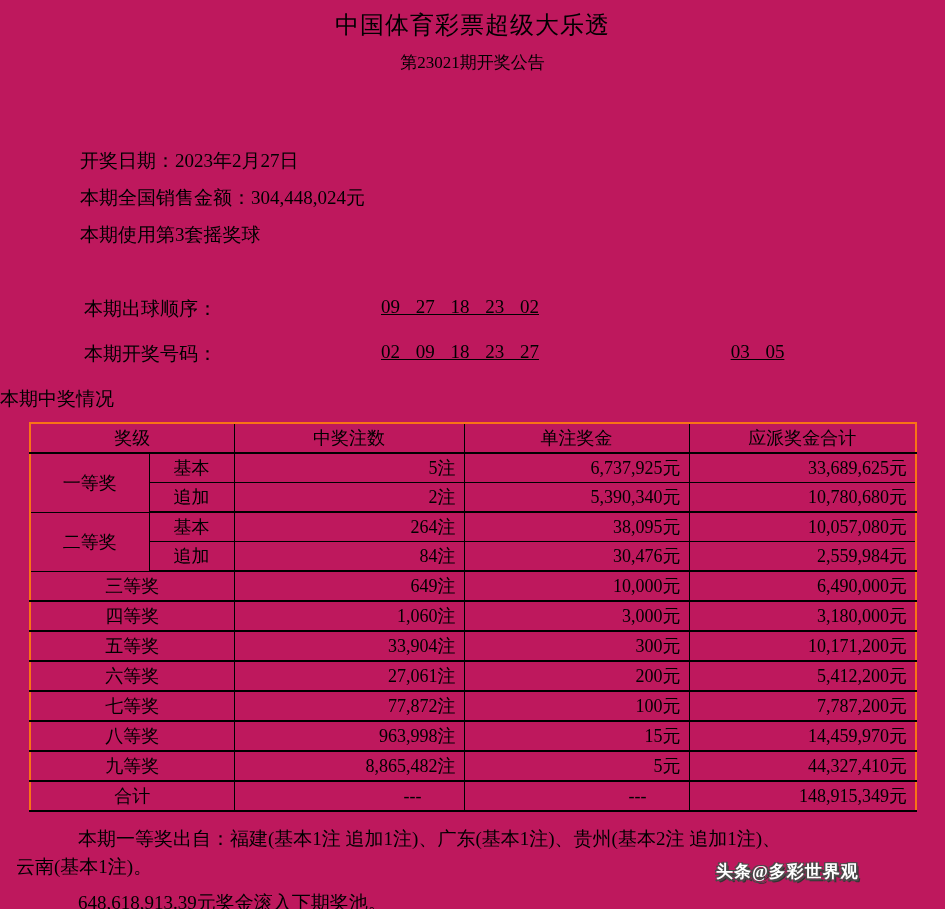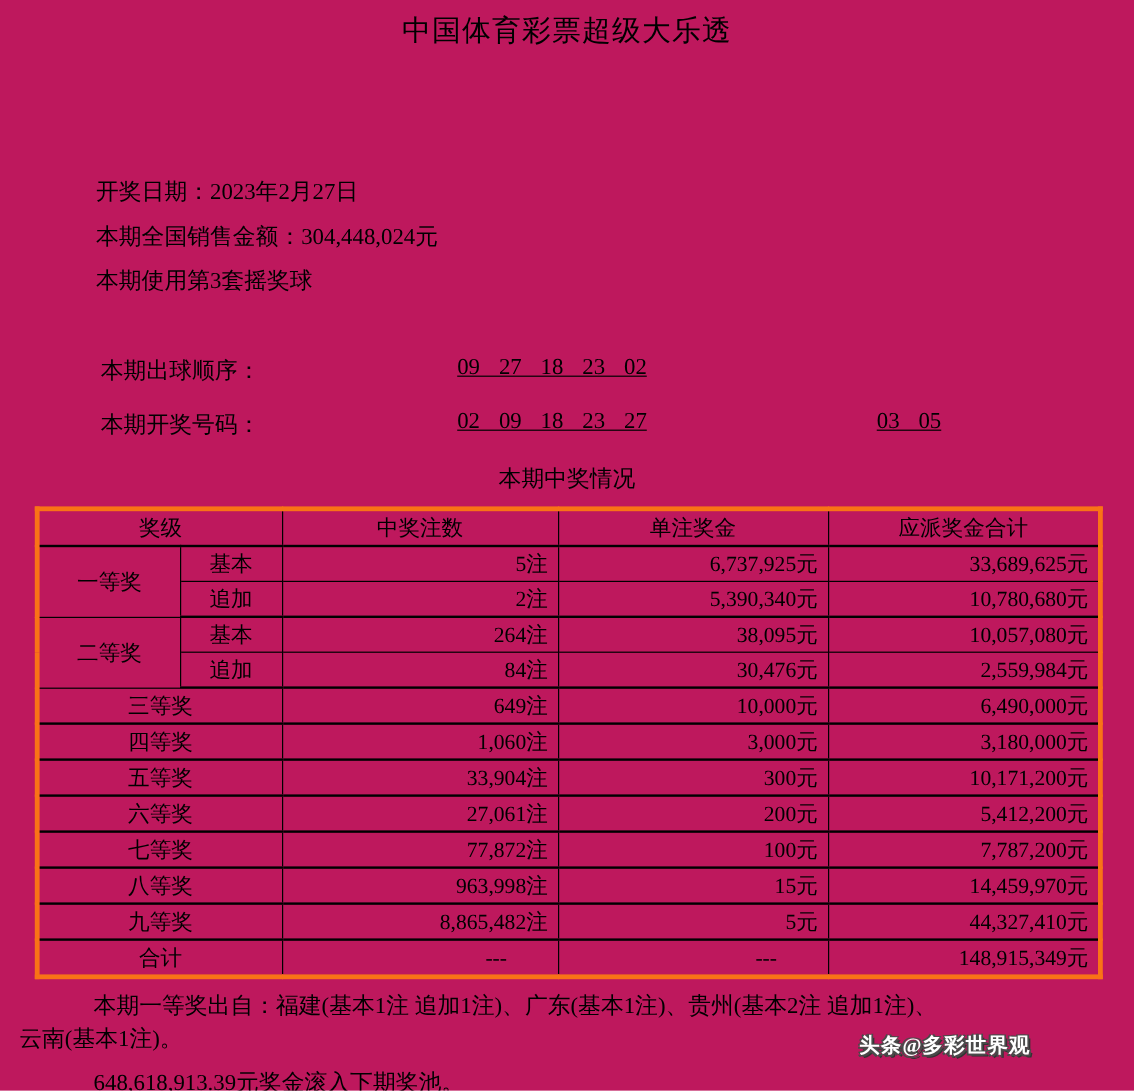--- a/index.html
+++ b/index.html
@@ -24,28 +24,28 @@
   .zone-row { position:absolute; left:0; width:100%; height:26px; font-size:19px; }
   #zone-head { top:251px; }
   #zone-order { top:296px; }
   #zone-winning { top:341px; }
   .zr-label { position:absolute; left:84px; white-space:nowrap; }
   .zr-front { position:absolute; left:330px; width:260px; text-align:center; }
   .zr-back  { position:absolute; left:625px; width:265px; text-align:center; }
   .nums { word-spacing:11px;text-decoration:underline; }
 
   .table-title {
-    position:absolute; top:386px; left:0; width:100%; text-align:center;
+    position:absolute; top:386px; left:0; width:100%; text-align:left;
     font-size:19px; margin:0; font-weight:normal;
   }
 
   table.prize {
     position:absolute; top:422px; left:29px; width:886px;
     border-collapse:collapse; table-layout:fixed;
-    font-size:18px; border:4px solid #f97316;
+    font-size:18px; border:2px solid #f97316;
   }
   table.prize th, table.prize td {
     border:1px solid #000; height:28px; padding:0;
     font-weight:normal; text-align:center; vertical-align:middle;
     overflow:hidden; white-space:nowrap;
   }
   table.prize tr.ge th, table.prize tr.ge td { border-bottom-width:2px; }
   table.prize td.num  { text-align:right; padding-right:8px; }
   table.prize td.dash { text-align:right; padding-right:42px; }
 
@@ -61,20 +61,21 @@
                 -1.5px 1.5px 0 #4a4a4a, 1.5px 1.5px 0 #4a4a4a,
                 2.5px 2.5px 0 #333333;
   }
 </style>
 </head>
 <body>
 
 <div class="page">
 
   <h1 class="title">中国体育彩票超级大乐透</h1>
+  <h2 class="subtitle">第23021期开奖公告</h2>
 
   <p class="info-line" id="info-date">开奖日期：2023年2月27日</p>
   <p class="info-line" id="info-sales">本期全国销售金额：304,448,024元</p>
   <p class="info-line" id="info-balls">本期使用第3套摇奖球</p>
 
 
   <div class="zone-row" id="zone-order">
     <span class="zr-label">本期出球顺序：</span>
     <span class="zr-front nums">09 27 18 23 02</span>
   </div>

